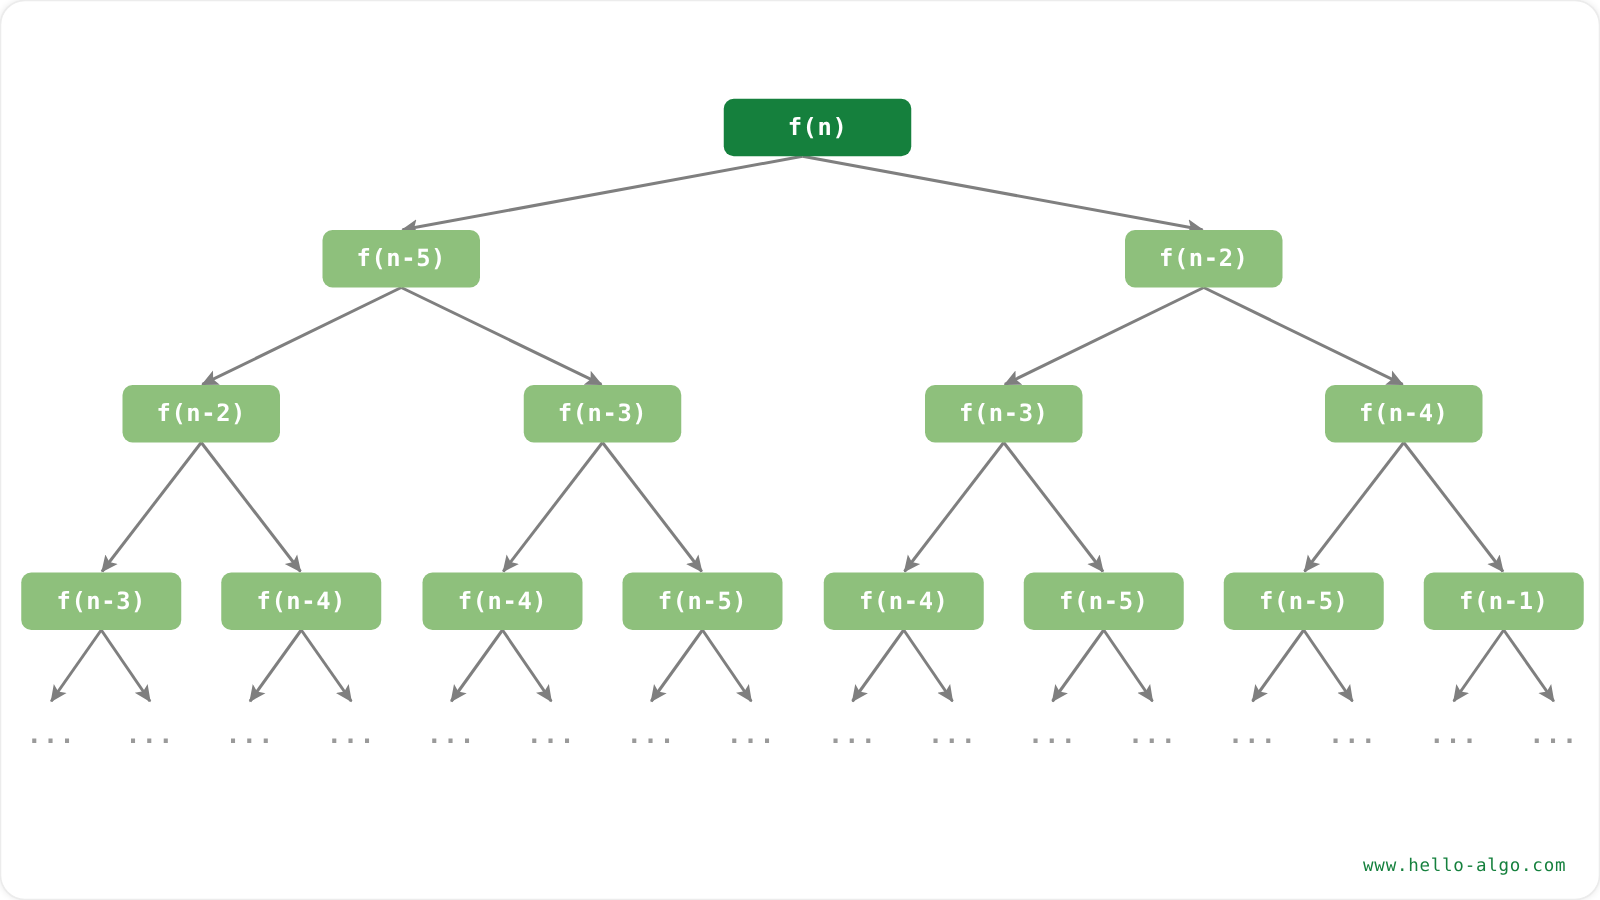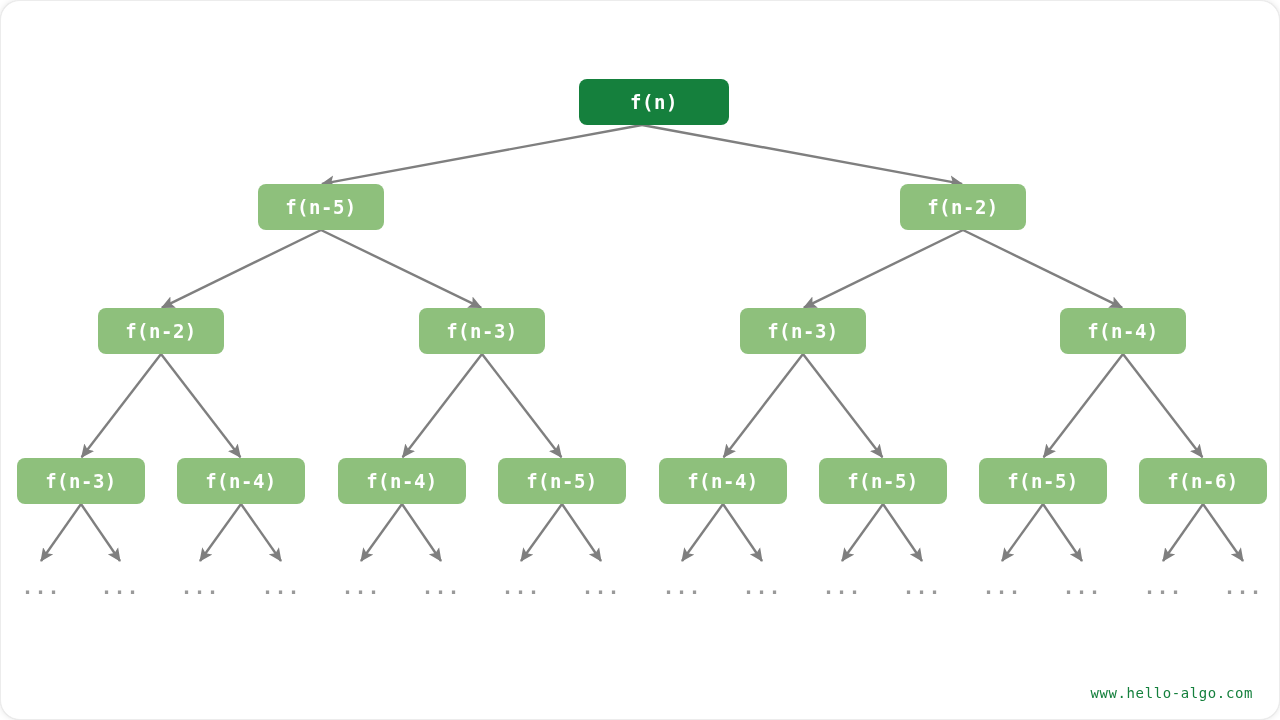--- a/index.html
+++ b/index.html
@@ -117,21 +117,21 @@
       <div class="node" style="left: 418px; top: 307px; width: 126px; background: rgb(142, 192, 124); color: rgb(255, 255, 255);">f(n-3)</div>
       <div class="node" style="left: 739px; top: 307px; width: 126px; background: rgb(142, 192, 124); color: rgb(255, 255, 255);">f(n-3)</div>
       <div class="node" style="left: 1059px; top: 307px; width: 126px; background: rgb(142, 192, 124); color: rgb(255, 255, 255);">f(n-4)</div>
       <div class="node" style="left: 16px; top: 457px; width: 128px; background: rgb(142, 192, 124); color: rgb(255, 255, 255);">f(n-3)</div>
       <div class="node" style="left: 176px; top: 457px; width: 128px; background: rgb(142, 192, 124); color: rgb(255, 255, 255);">f(n-4)</div>
       <div class="node" style="left: 337px; top: 457px; width: 128px; background: rgb(142, 192, 124); color: rgb(255, 255, 255);">f(n-4)</div>
       <div class="node" style="left: 497px; top: 457px; width: 128px; background: rgb(142, 192, 124); color: rgb(255, 255, 255);">f(n-5)</div>
       <div class="node" style="left: 658px; top: 457px; width: 128px; background: rgb(142, 192, 124); color: rgb(255, 255, 255);">f(n-4)</div>
       <div class="node" style="left: 818px; top: 457px; width: 128px; background: rgb(142, 192, 124); color: rgb(255, 255, 255);">f(n-5)</div>
       <div class="node" style="left: 978px; top: 457px; width: 128px; background: rgb(142, 192, 124); color: rgb(255, 255, 255);">f(n-5)</div>
-      <div class="node" style="left: 1138px; top: 457px; width: 128px; background: rgb(142, 192, 124); color: rgb(255, 255, 255);">f(n-6)</div>
+      <div class="node" style="left: 1138px; top: 457px; width: 128px; background: rgb(142, 192, 124); color: rgb(255, 255, 255);">f(n-1)</div>
     </div>
   <div id="ellipsis-layer">
       <div class="ellipsis" style="left: 40px; top: 586px; color: rgb(154, 154, 154);">...</div>
       <div class="ellipsis" style="left: 119px; top: 586px; color: rgb(154, 154, 154);">...</div>
       <div class="ellipsis" style="left: 199px; top: 586px; color: rgb(154, 154, 154);">...</div>
       <div class="ellipsis" style="left: 280px; top: 586px; color: rgb(154, 154, 154);">...</div>
       <div class="ellipsis" style="left: 360px; top: 586px; color: rgb(154, 154, 154);">...</div>
       <div class="ellipsis" style="left: 440px; top: 586px; color: rgb(154, 154, 154);">...</div>
       <div class="ellipsis" style="left: 520px; top: 586px; color: rgb(154, 154, 154);">...</div>
       <div class="ellipsis" style="left: 600px; top: 586px; color: rgb(154, 154, 154);">...</div>

